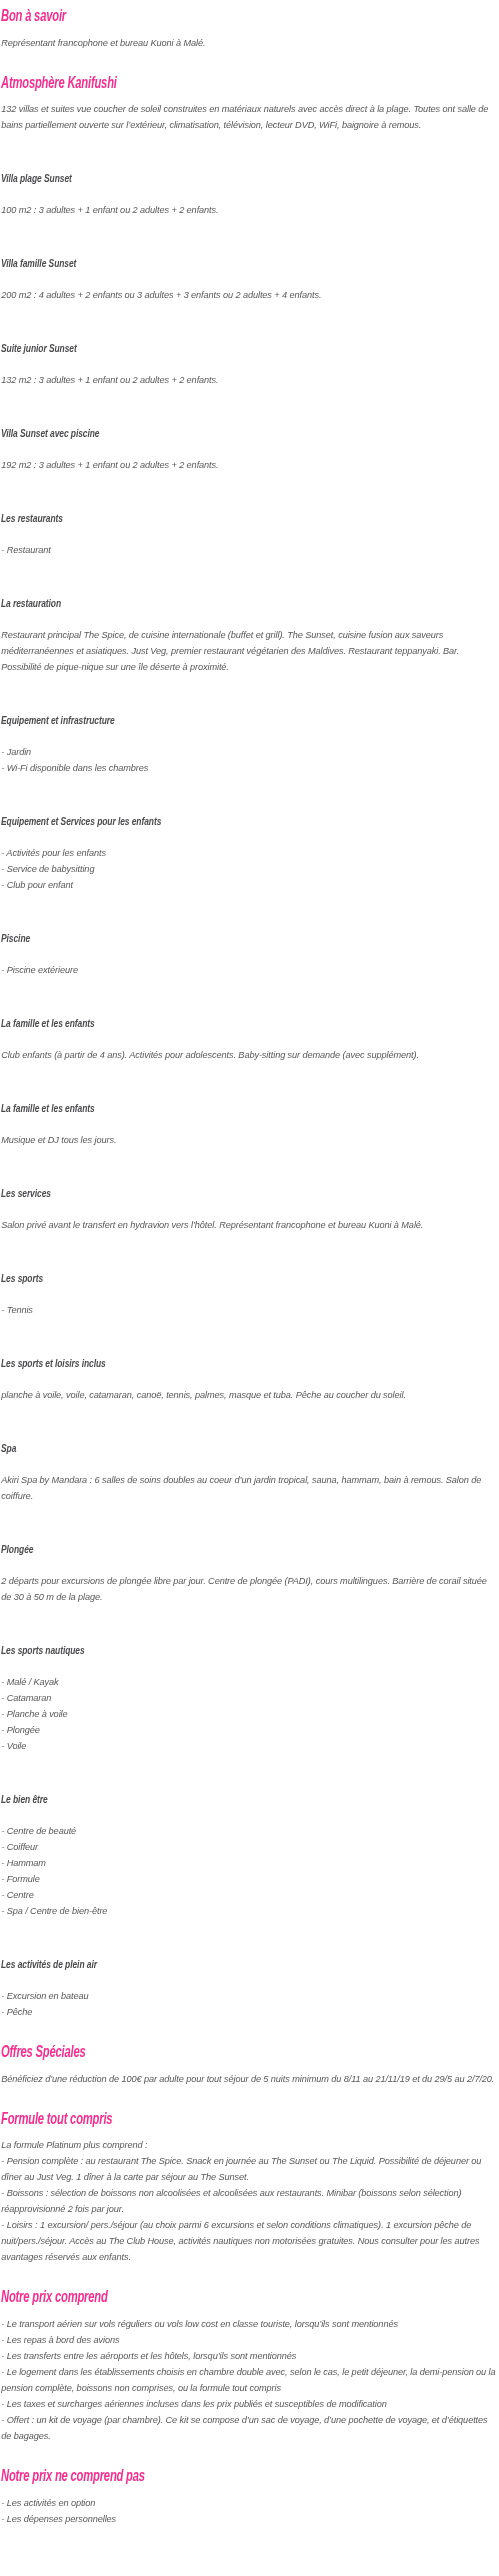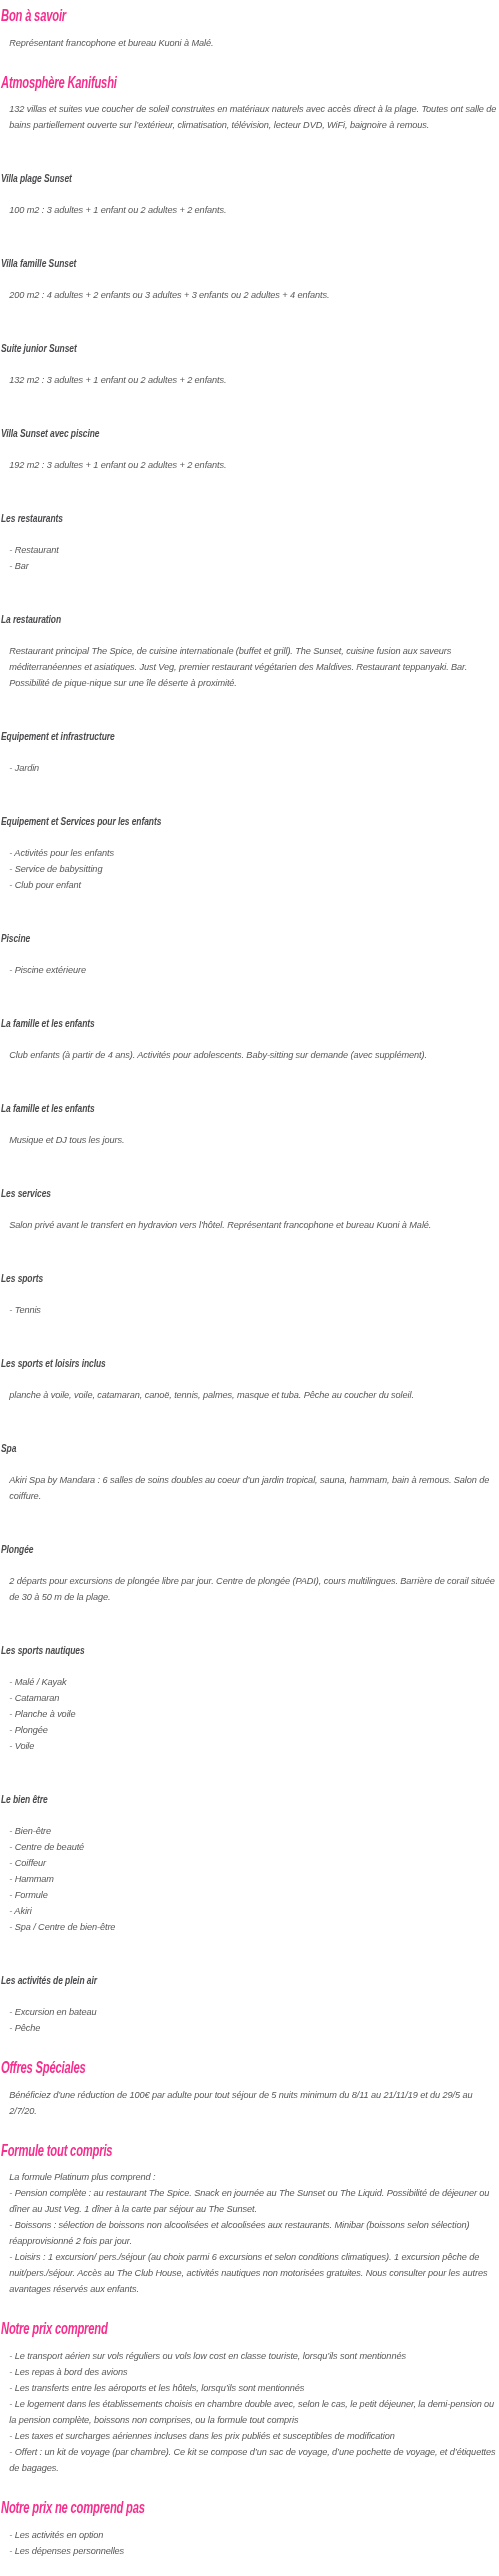--- a/index.html
+++ b/index.html
@@ -34,21 +34,21 @@
     color: #4b4b4e;
     font-size: 10.6px;
     line-height: 16px;
     font-weight: 700;
     margin: 37px 0 0 0;
     letter-spacing: -0.1px;
     white-space: nowrap;
     transform: scaleX(0.80);
     transform-origin: left center;
   }
-  .block { margin: 16px 0 0 8px; }
+  .block { margin: 16px 0 0 0; }
   h2 + .block { margin-top: 6.6px; }
   .line {
     margin: 0;
     font-size: 9.2px;
     line-height: 16px;
     letter-spacing: -0.1px;
     font-weight: 400;
   }
 </style>
 </head>
@@ -75,29 +75,29 @@
     <div class="block">
       <p class="line">132 m2 : 3 adultes + 1 enfant ou 2 adultes + 2 enfants.</p>
     </div>
     <h3>Villa Sunset avec piscine</h3>
     <div class="block">
       <p class="line">192 m2 : 3 adultes + 1 enfant ou 2 adultes + 2 enfants.</p>
     </div>
     <h3>Les restaurants</h3>
     <div class="block">
       <p class="line">- Restaurant</p>
-      <p class="line">- Bar</p>
     </div>
     <h3>La restauration</h3>
     <div class="block">
       <p class="line">Restaurant principal The Spice, de cuisine internationale (buffet et grill). The Sunset, cuisine fusion aux saveurs méditerranéennes et asiatiques. Just Veg, premier restaurant végétarien des Maldives. Restaurant teppanyaki. Bar. Possibilité de pique-nique sur une île déserte à proximité.</p>
     </div>
     <h3>Equipement et infrastructure</h3>
     <div class="block">
       <p class="line">- Jardin</p>
+      <p class="line">- Wi-Fi disponible dans les chambres</p>
     </div>
     <h3>Equipement et Services pour les enfants</h3>
     <div class="block">
       <p class="line">- Activités pour les enfants</p>
       <p class="line">- Service de babysitting</p>
       <p class="line">- Club pour enfant</p>
     </div>
     <h3>Piscine</h3>
     <div class="block">
       <p class="line">- Piscine extérieure</p>
@@ -133,26 +133,25 @@
     <h3>Les sports nautiques</h3>
     <div class="block">
       <p class="line">- Malé / Kayak</p>
       <p class="line">- Catamaran</p>
       <p class="line">- Planche à voile</p>
       <p class="line">- Plongée</p>
       <p class="line">- Voile</p>
     </div>
     <h3>Le bien être</h3>
     <div class="block">
-      <p class="line">- Bien-être</p>
       <p class="line">- Centre de beauté</p>
       <p class="line">- Coiffeur</p>
       <p class="line">- Hammam</p>
       <p class="line">- Formule</p>
-      <p class="line">- Akiri</p>
+      <p class="line">- Centre</p>
       <p class="line">- Spa / Centre de bien-être</p>
     </div>
     <h3>Les activités de plein air</h3>
     <div class="block">
       <p class="line">- Excursion en bateau</p>
       <p class="line">- Pêche</p>
     </div>
     <h2>Offres Spéciales</h2>
     <div class="block">
       <p class="line">Bénéficiez d’une réduction de 100€ par adulte pour tout séjour de 5 nuits minimum du 8/11 au 21/11/19 et du 29/5 au 2/7/20.</p>

